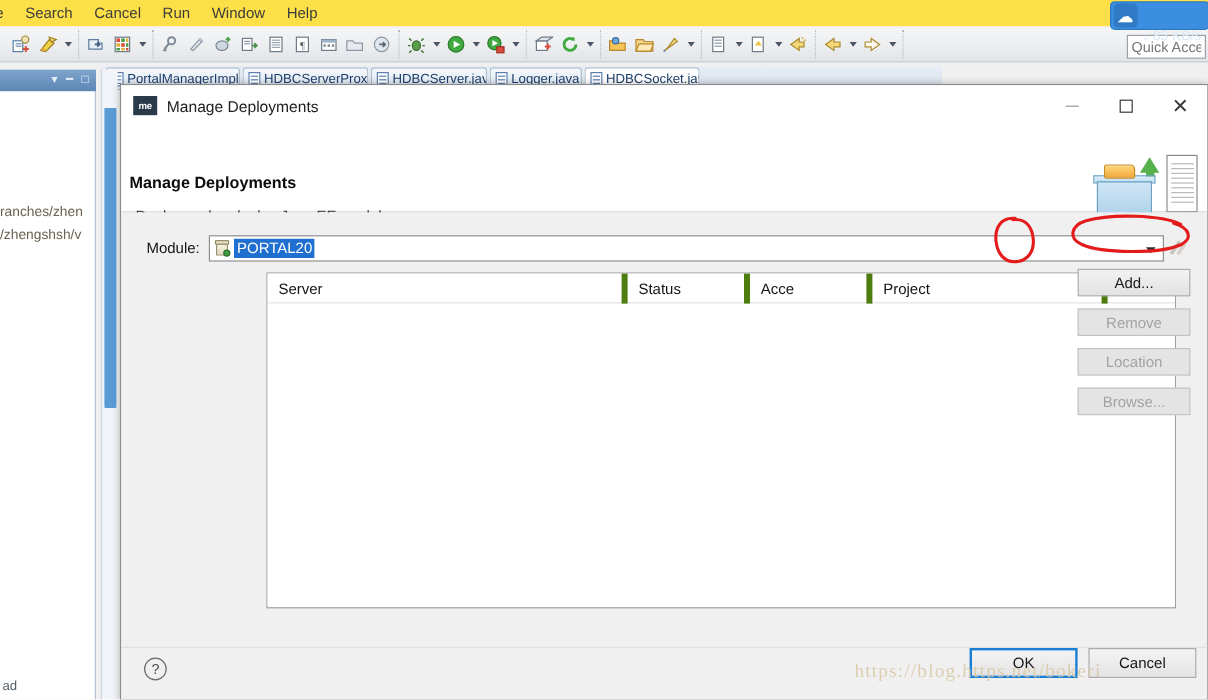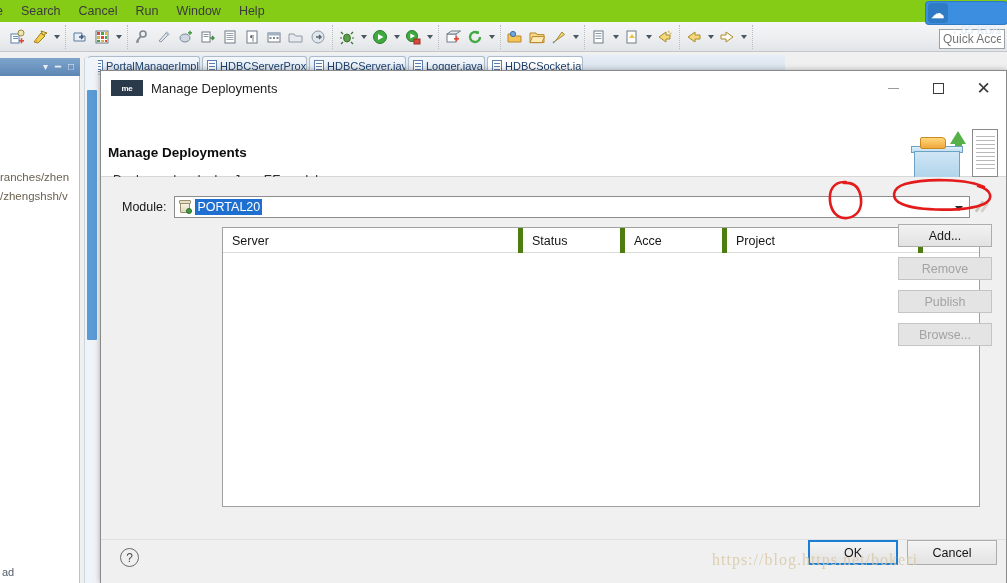--- a/index.html
+++ b/index.html
@@ -9,21 +9,21 @@
     overflow: hidden;
     font-family: "Liberation Sans", sans-serif;
     background: #ffffff;
   }
   #root { position: relative; width: 1007px; height: 583px; }
 
   
   .ide-bg { position: absolute; inset: 0; background: #f0f0f0; }
   .menubar {
     position: absolute; left: 0; top: 0; width: 1007px; height: 22px;
-    background: #84cc16; display: flex; align-items: center;
+    background: #fde047; display: flex; align-items: center;
     padding-left: 0px; gap: 0px;
   }
   .menu-item {
     font-size: 12.5px; color: #3c3c3c; padding: 2px 9px 3px 9px;
     white-space: nowrap;
   }
   .menu-item.clipped { padding-left: 0px; margin-left: -4px; }
 
   .toolbar {
     position: absolute; left: 0; top: 22px; width: 1007px; height: 30px;
@@ -130,21 +130,21 @@
     position: absolute; left: 100px; top: 70px; width: 907px; height: 513px;
     background: #f0f0f0;
     border: 1px solid #8a8a8a;
     box-shadow: 0 0 6px rgba(0,0,0,.28);
   }
   .dlg-titlebar {
     position: relative; height: 34px; background: #ffffff;
     display: flex; align-items: center; padding-left: 10px;
   }
   .dlg-icon {
-    width: 32px; height: 16px; background: #2b3a4a; color: #ffffff;
+    width: 20px; height: 16px; background: #2b3a4a; color: #ffffff;
     font-size: 8px; font-weight: bold; display: flex;
     align-items: center; justify-content: center; margin-right: 8px;
     letter-spacing: -.3px;
   }
   .dlg-title { font-size: 13px; color: #1e1e1e; }
   .dlg-winbtns {
     position: absolute; right: 0; top: 0; height: 34px; display: flex;
   }
   .winbtn {
     width: 45px; height: 34px; display: flex; align-items: center;
@@ -676,21 +676,21 @@
           <div class="th" style="width:102px">Acce</div>
           <div class="th" style="width:196px">Project</div>
           <div class="th" style="width:56px;border-right:none"></div>
         </div>
         <div class="table-body"></div>
       </div>
 
       <div class="btn-col">
         <div class="sbtn">Add...</div>
         <div class="sbtn disabled">Remove</div>
-        <div class="sbtn disabled">Publish</div>
+        <div class="sbtn disabled">Location</div>
         <div class="sbtn disabled">Browse...</div>
       </div>
     </div>
 
     <div class="dlg-footer">
       <div class="help-ico">?</div>
       <div class="footer-btns">
         <div class="fbtn default">OK</div>
         <div class="fbtn">Cancel</div>
       </div>

